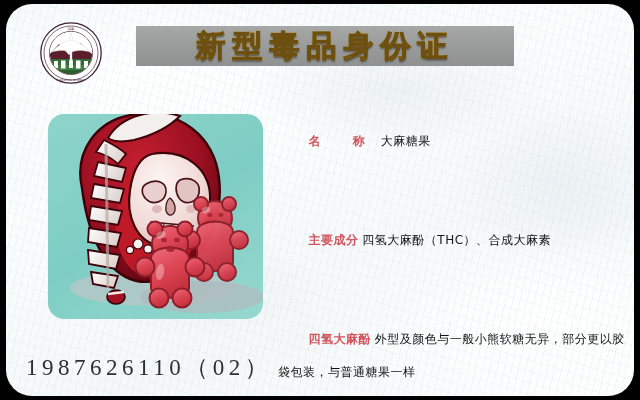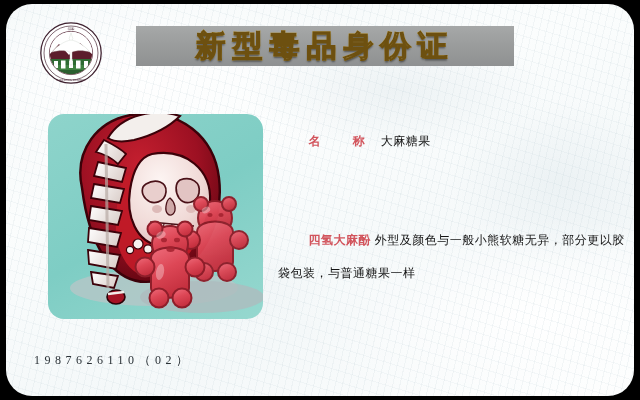--- a/index.html
+++ b/index.html
@@ -110,24 +110,24 @@
     position: absolute;
     left: -14px;
     top: -22px;
     width: 248px;
     height: 240px;
   }
 
   
   #serial {
     position: absolute;
-    left: 28px;
+    left: 20px;
     top: 348px;
     font-family: "Liberation Serif", "DejaVu Serif", serif;
-    font-size: 12px;
+    font-size: 23px;
     letter-spacing: 4.5px;
     color: #2a3136;
     white-space: nowrap;
   }
 
   
   #info {
     position: absolute;
     left: 272px;
     top: 88px;
@@ -333,19 +333,22 @@
       </svg>
     </div>
 
     <div id="serial">1987626110（02）</div>
 
     <div id="info">
       <div class="info-row">
         <span class="lbl spaced">名 称</span><span class="val">大麻糖果</span>
       </div>
       <div class="info-row">
+        <span class="lbl">主要成分</span> <span class="val">四氢大麻酚（THC）、合成大麻素</span>
+      </div>
+      <div class="info-row">
         <span class="lbl">四氢大麻酚</span> <span class="val">外型及颜色与一般小熊软糖无异，部分更以胶袋包装，与普通糖果一样</span>
       </div>
 
     </div>
 
   </div>
 </div>
 
 </body></html>

